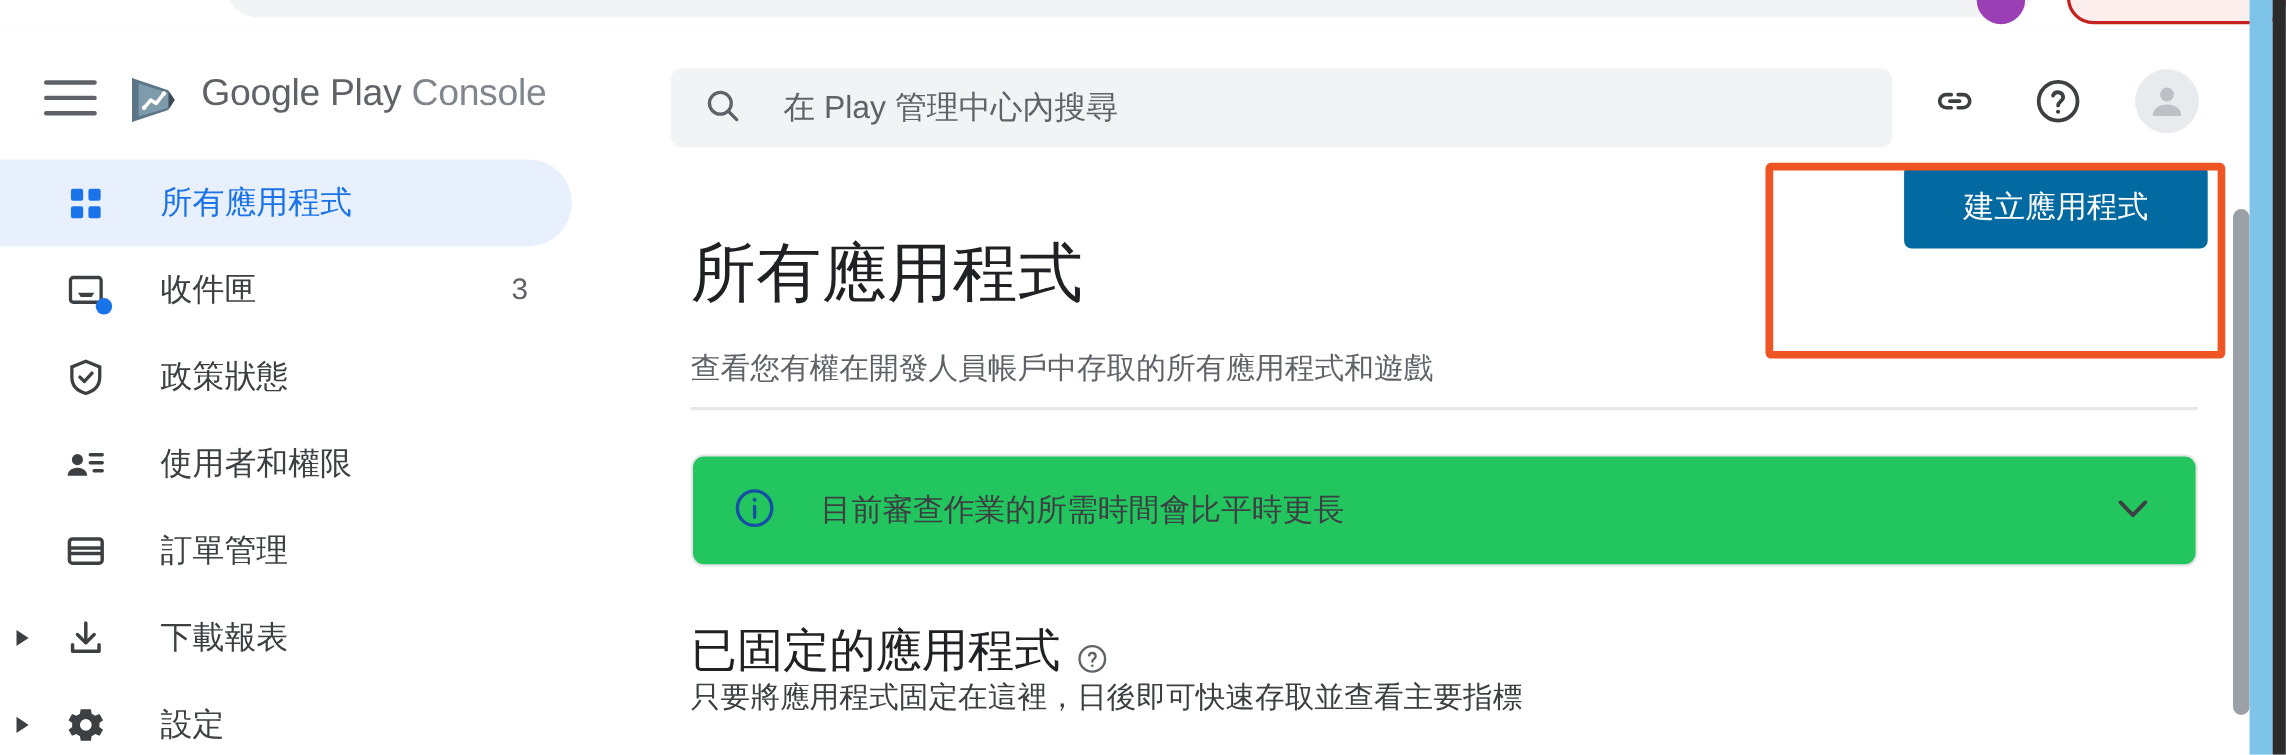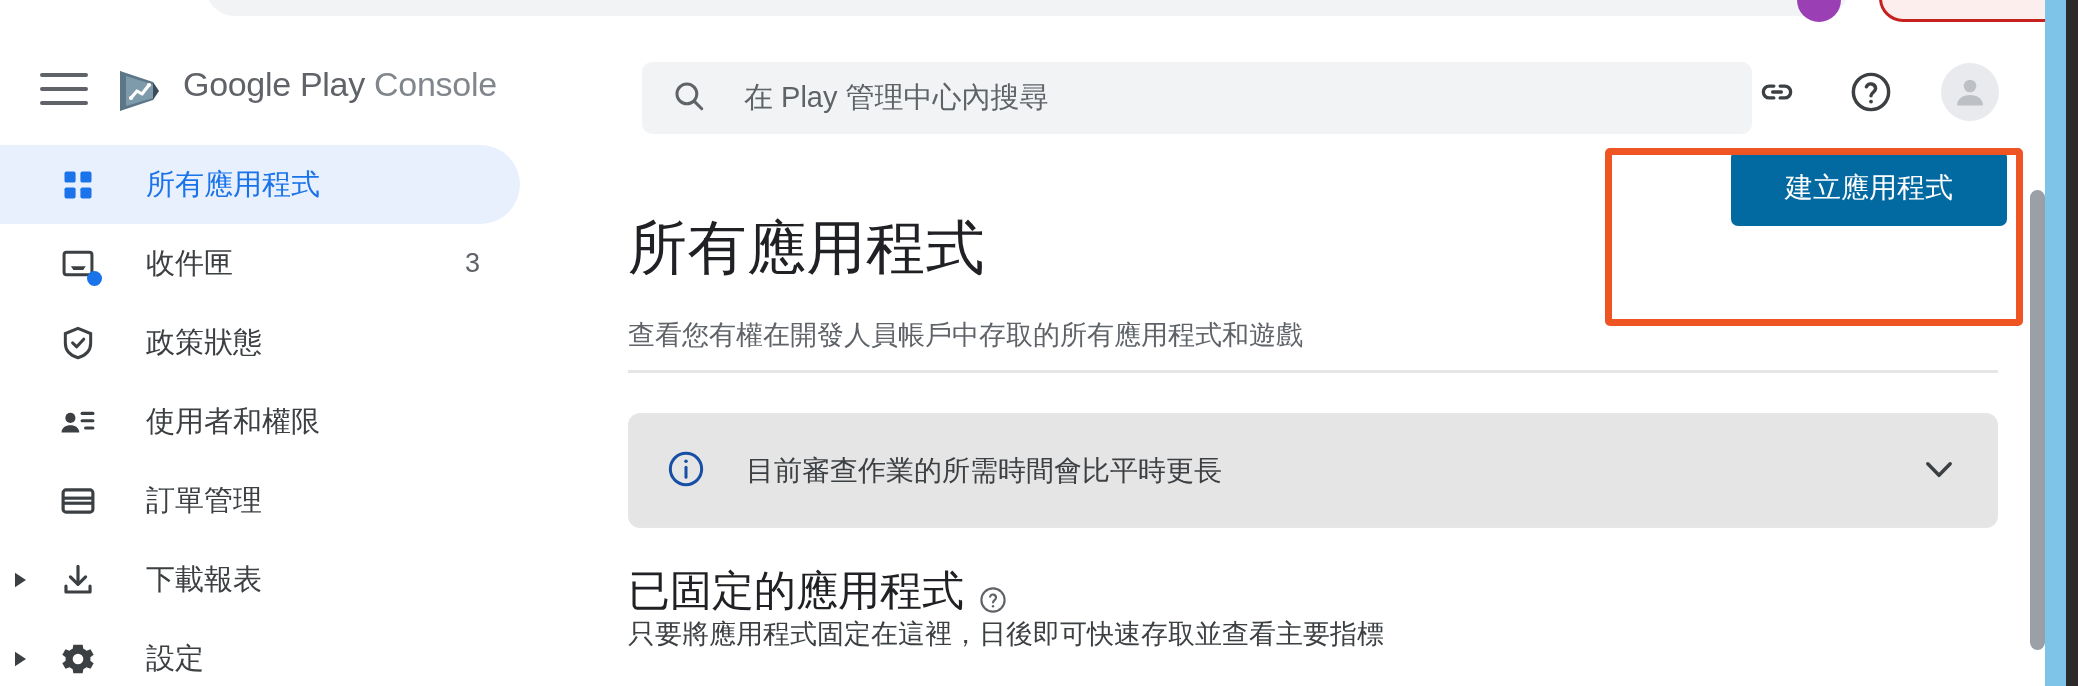--- a/index.html
+++ b/index.html
@@ -95,21 +95,21 @@
   .brand-text {
     font-size: 34px;
     letter-spacing: -0.3px;
     white-space: nowrap;
   }
   .brand-text .g { color: #5f6368; font-weight: 400; }
   .brand-text .c { color: #80868b; font-weight: 300; }
 
   .searchbar {
     position: absolute;
-    left: 642px; top: 35px;
+    left: 610px; top: 35px;
     width: 1110px; height: 72px;
     background: #f1f3f4;
     border-radius: 10px;
     display: flex;
     align-items: center;
     padding: 0 30px;
     box-sizing: border-box;
     cursor: text;
   }
   .search-icon { width: 34px; height: 34px; flex: 0 0 auto; }
@@ -256,29 +256,29 @@
     border: 7px solid #ef5423;
     border-radius: 5px;
     box-sizing: border-box;
     pointer-events: none;
   }
 
   .info-banner {
     position: absolute;
     left: 8px; top: 268px;
     width: 1370px;
-    height: 115px;
+    height: 102px;
     border: 2px solid #e4e6e8;
     border-radius: 12px;
     box-sizing: border-box;
     display: flex;
     align-items: center;
     padding: 0 36px;
     cursor: pointer;
-    background: #e5e5e5;
+    background: #22c55e;
   }
   .info-banner-text {
     margin-left: 40px;
     font-size: 28px;
     color: #3c4043;
     flex: 1;
     white-space: nowrap;
   }
 
   .section-title {

